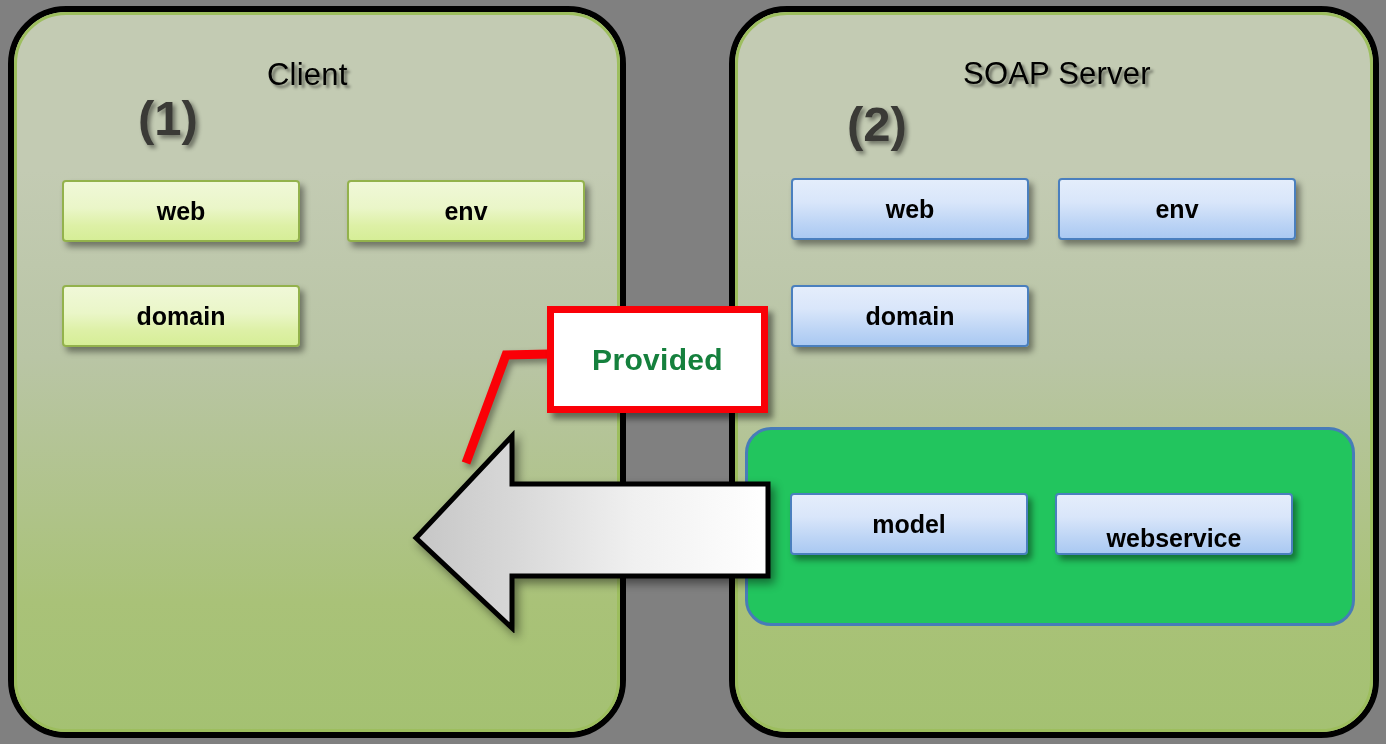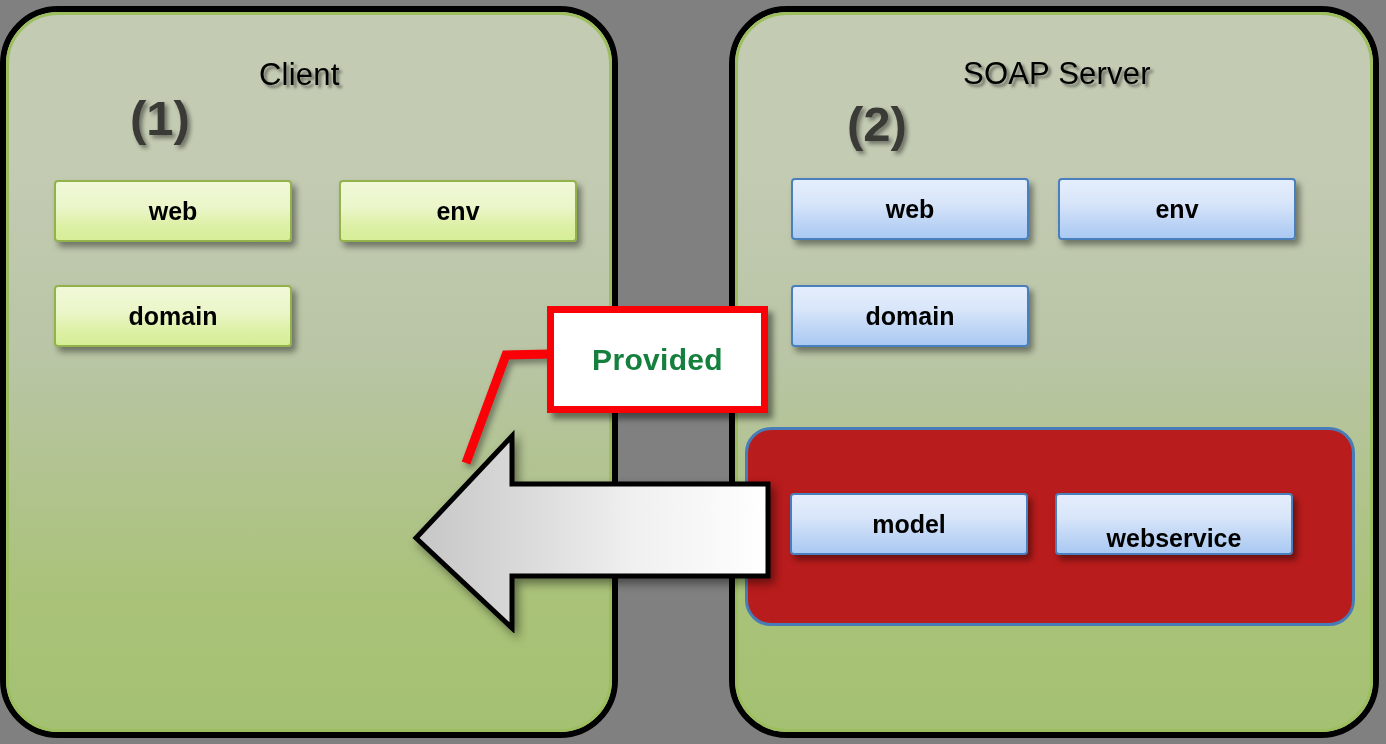--- a/index.html
+++ b/index.html
@@ -27,21 +27,21 @@
   }
   .panel::before {
     content: "";
     position: absolute;
     left: 0; top: 0; right: 0; bottom: 0;
     border-radius: 52px;
     border: 3px solid #9dbe5e;
     pointer-events: none;
   }
 
-  #panel-client { left: 0;  top: 6px; width: 618px;  height: 732px; }
+  #panel-client { left: 8px;  top: 6px; width: 618px;  height: 732px; }
   #panel-server { left: 729px; top: 6px; width: 650px; height: 732px; }
 
   
   .panel-title {
     position: absolute;
     font-size: 31px;
     color: #000000;
     text-shadow: 3px 3px 3px rgba(0,0,0,0.45);
     white-space: nowrap;
     letter-spacing: 0.2px;
@@ -79,21 +79,21 @@
 
   
   #ws-group {
     position: absolute;
     box-sizing: border-box;
     left: 745px;
     top: 427px;
     width: 610px;
     height: 199px;
     border-radius: 26px;
-    background: #b91c1c;
+    background: #22c55e;
     border: 3px solid #477cb8;
   }
 
   
   #arrow-provided {
     position: absolute;
     left: 412px;
     top: 428px;
     width: 360px;
     height: 205px;

